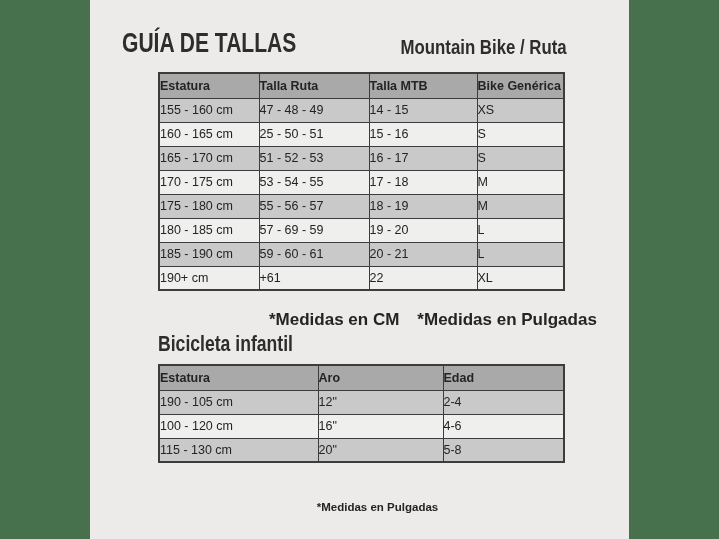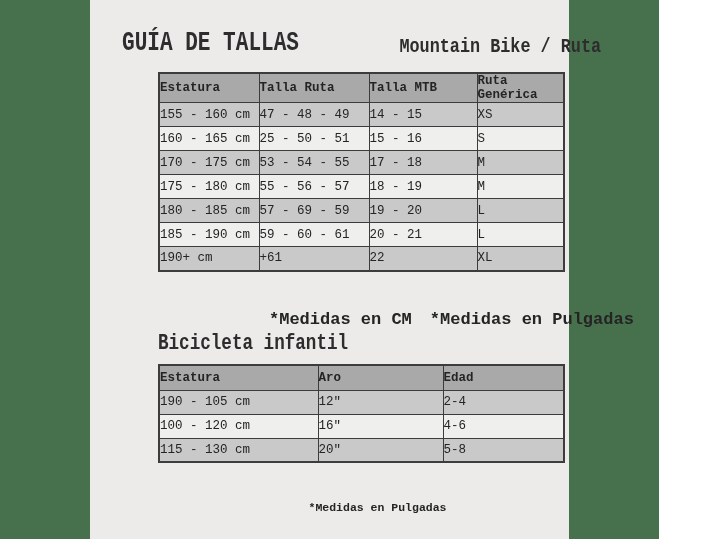--- a/index.html
+++ b/index.html
@@ -1,23 +1,23 @@
 <!DOCTYPE html>
 <html><head>
 <meta charset="utf-8">
 <style>
   * { box-sizing: border-box; margin: 0; padding: 0; }
   html, body { background: #ffffff; }
   .canvas {
     position: relative;
-    width: 659px;
+    width: 719px;
     height: 539px;
     overflow: hidden;
     background: #ecebe9;
-    font-family: Liberation Mono, monospace;
+    font-family: Liberation Sans, sans-serif;
     color: #262626;
   }
   .band {
     position: absolute; top: 0; height: 100%; width: 90px;
     background: #47714d;
   }
   .band-left { left: 0; }
   .band-right { right: 0; }
   .content {
     position: absolute; left: 90px; top: 0; width: 539px; height: 539px;
@@ -94,34 +94,40 @@
           <col style="width: 100px;">
           <col style="width: 110px;">
           <col style="width: 108px;">
           <col style="width: 87px;">
         </colgroup>
         <thead>
           <tr>
             <th>Estatura</th>
             <th>Talla Ruta</th>
             <th>Talla MTB</th>
-            <th>Ruta Genérica</th>
+            <th>Bike Genérica</th>
           </tr>
         </thead>
         <tbody>
           <tr>
             <td>155 - 160 cm</td>
             <td>47 - 48 - 49</td>
             <td>14 - 15</td>
             <td>XS</td>
           </tr>
           <tr>
             <td>160 - 165 cm</td>
             <td>25 - 50 - 51</td>
             <td>15 - 16</td>
+            <td>S</td>
+          </tr>
+          <tr>
+            <td>165 - 170 cm</td>
+            <td>51 - 52 - 53</td>
+            <td>16 - 17</td>
             <td>S</td>
           </tr>
           <tr>
             <td>170 - 175 cm</td>
             <td>53 - 54 - 55</td>
             <td>17 - 18</td>
             <td>M</td>
           </tr>
           <tr>
             <td>175 - 180 cm</td>

